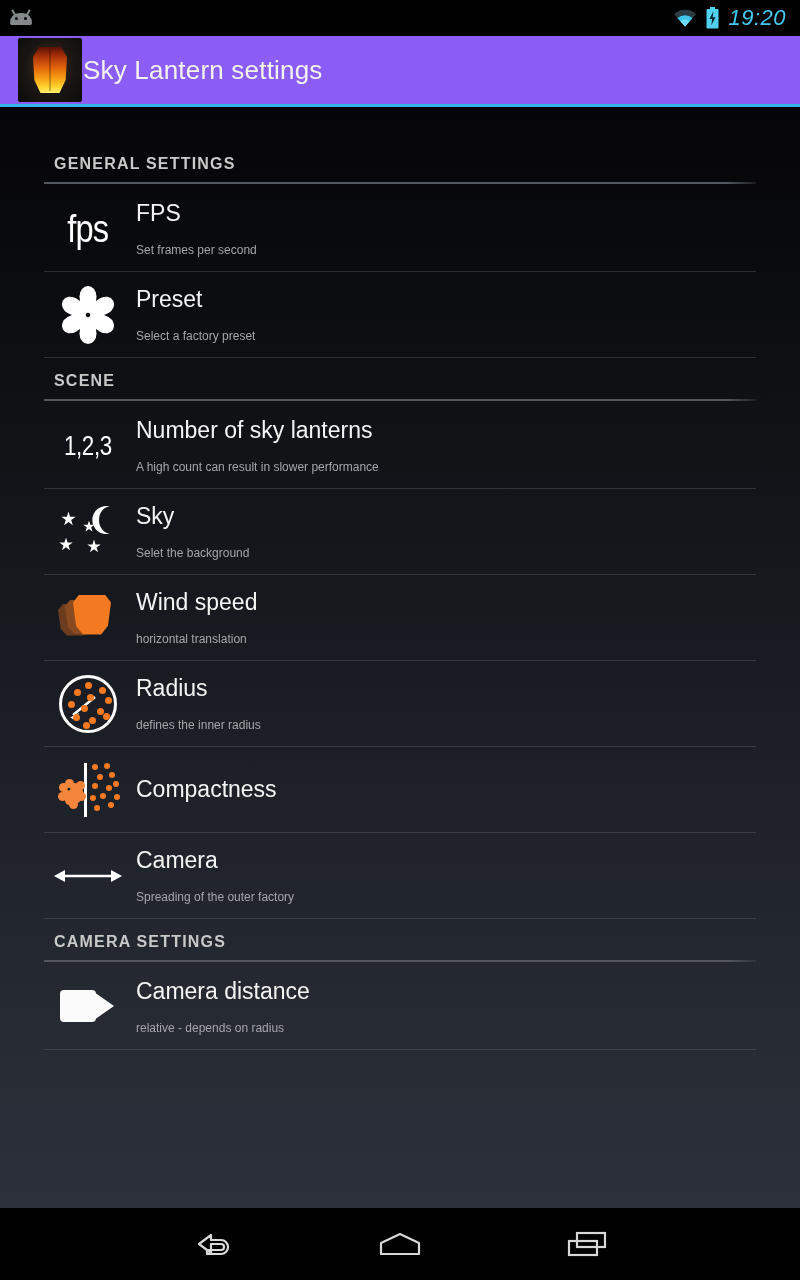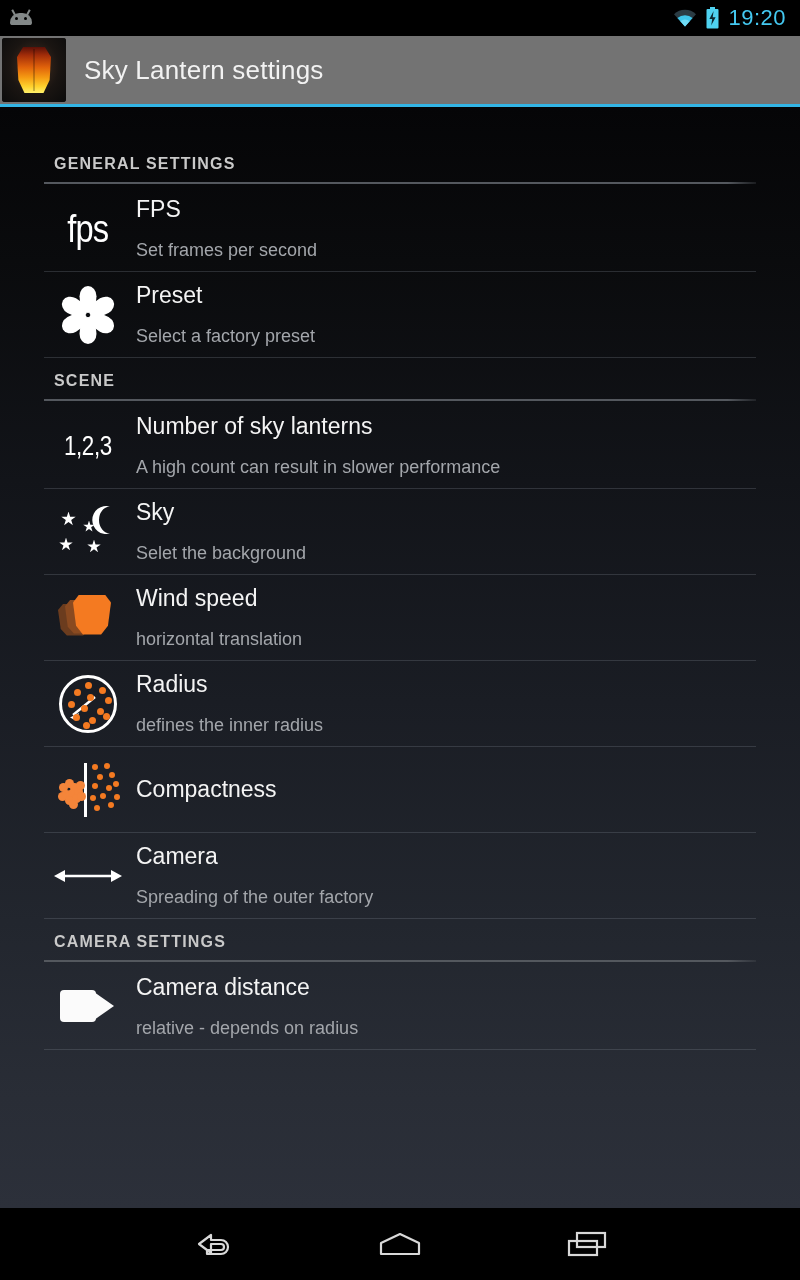--- a/index.html
+++ b/index.html
@@ -22,20 +22,21 @@
     background:#000;
     display:flex; align-items:center;
     padding:0 14px 0 10px;
     position:relative;
   }
   .sb-left { display:flex; align-items:center; gap:8px; }
   .sb-right { margin-left:auto; display:flex; align-items:center; gap:9px; }
   .sb-time {
     color:#44c8f0; font-size:22px; letter-spacing:0.5px;
     font-family:"Liberation Sans", sans-serif;
+    font-style:italic;
   }
   .andro-notif { width:22px; height:19px; position:relative; opacity:.85; }
   .andro-notif .head {
     position:absolute; left:0; top:4px; width:22px; height:12px;
     background:#9aa0a0; border-radius:11px 11px 3px 3px;
   }
   .andro-notif .ant {
     position:absolute; width:2px; height:6px; background:#9aa0a0;
     transform-origin:bottom center;
   }
@@ -47,23 +48,23 @@
   }
   .andro-notif .eye.l { left:5px; }
   .andro-notif .eye.r { right:5px; }
 
   .wifi-ico { width:24px; height:18px; display:block; }
   .batt-ico { width:13px; height:22px; display:block; }
 
   
   .actionbar {
     flex:0 0 68px; height:68px;
-    background:#737373;
+    background:#8b5cf6;
     display:flex; align-items:center;
-    padding-left:2px; gap:18px;
+    padding-left:18px; gap:1px;
   }
   .app-icon {
     width:64px; height:64px; border-radius:3px;
     background:#101010;
     position:relative; overflow:hidden;
     box-shadow:inset 0 0 0 1px #2a2a2a;
     flex:0 0 64px;
   }
   .app-icon .glowbg {
     position:absolute; inset:0;
@@ -111,21 +112,21 @@
     padding:8px 0;
     border-bottom:1px solid rgba(120,126,136,.30);
   }
   .row-icon {
     flex:0 0 88px; height:62px;
     display:flex; align-items:center; justify-content:center;
     margin-right:4px;
   }
   .row-text { display:flex; flex-direction:column; justify-content:center; }
   .row-title { color:#f4f4f4; font-size:23px; line-height:1.22; font-weight:400; }
-  .row-sub   { color:#a3a6ab; font-size:18px; line-height:1.3; margin-top:16px; }
+  .row-sub   { color:#a3a6ab; font-size:12px; line-height:1.3; margin-top:16px; }
 
   .gap-sm { height:14px; }
 
   .ico-fps {
     color:#fff; font-size:38px; line-height:1;
     font-family:"Liberation Sans Narrow","Liberation Sans", sans-serif;
     transform:scaleX(.86); letter-spacing:-1px;
   }
   .ico-123 {
     color:#fff; font-size:28px; line-height:1;

